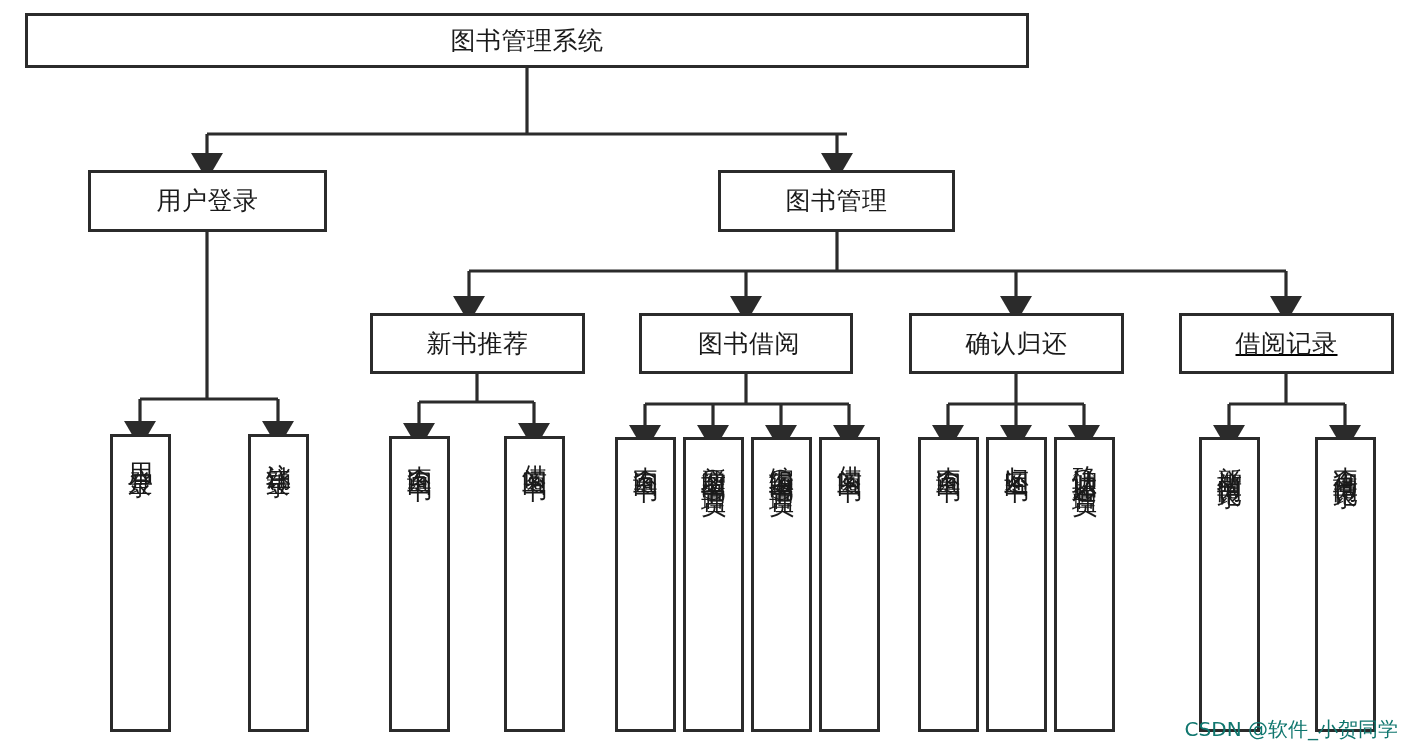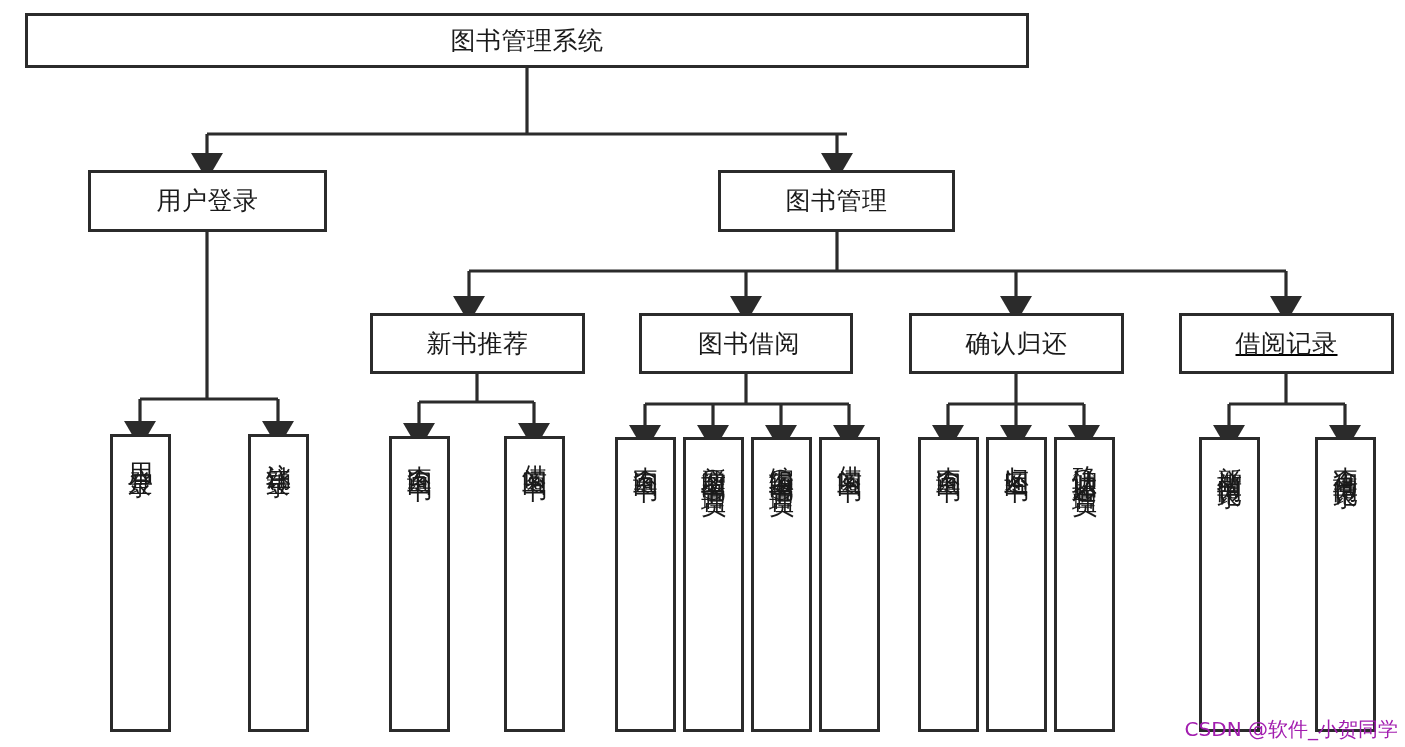--- a/index.html
+++ b/index.html
@@ -53,21 +53,21 @@
     letter-spacing: 4px;
     line-height: 1.0;
     margin: 0 auto;
     white-space: nowrap;
   }
   .watermark {
     position: absolute;
     right: 14px;
     bottom: 4px;
     font-size: 20px;
-    color: #a21caf;
+    color: #0f766e;
     white-space: nowrap;
     pointer-events: none;
   }
 </style>
 </head>
 <body>
 
 <div id="diagram-root">
 
   <svg class="layer" viewBox="0 0 1405 747">

